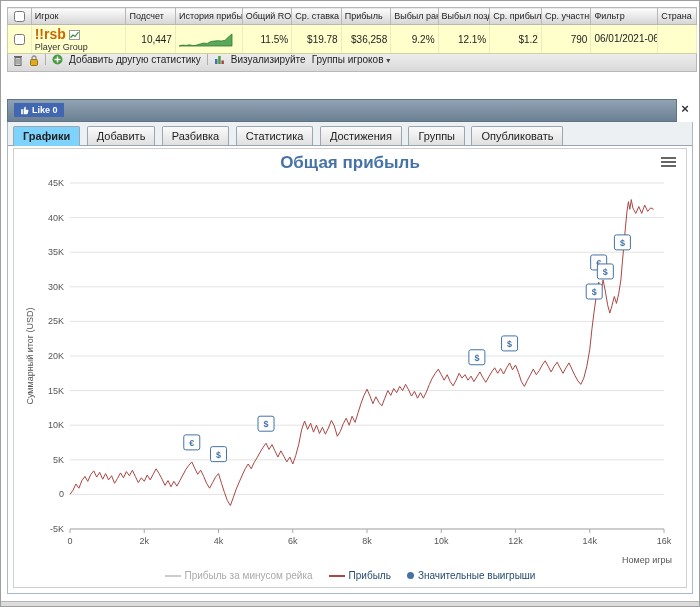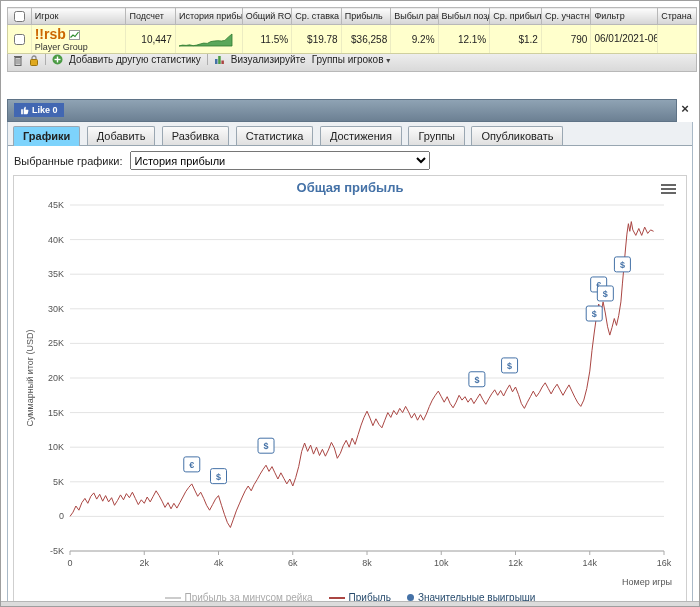--- a/index.html
+++ b/index.html
@@ -77,21 +77,21 @@
     background:linear-gradient(#fafafa,#e0e0e0);
     position:relative; top:1px;
   }
   .tab.active { background:#7dd3fc; font-weight:bold; padding-bottom:4px; }
 
   .selector-row { padding:5px 6px 3px; font-size:11px; color:#222; }
   .selector-row select { font-size:11px; width:300px; height:19px; margin-left:4px; }
 
   
   .chart-box { margin:2px 5px 5px; border:1px solid #cfcfcf; position:relative; padding-top:4px; background:#fff; }
-  .chart-title { text-align:center; color:#4572a7; font-size:13px; font-weight:bold; }
+  .chart-title { text-align:center; color:#4572a7; font-size:17px; font-weight:bold; }
   .chart-subtitle { text-align:center; color:#5e5e5e; font-size:10px; margin-top:2px; }
   .burger { position:absolute; top:8px; right:10px; width:15px; cursor:pointer; }
   .burger div { height:2px; background:#666; margin-bottom:2px; }
   #chart-svg { display:block; margin:0 auto; }
   .legend-row { display:flex; justify-content:center; align-items:center; gap:16px; font-size:10px; padding:1px 0 6px; }
   .legend-item { display:inline-flex; align-items:center; gap:4px; cursor:pointer; }
   .legend-line { display:inline-block; width:16px; height:2px; }
   .legend-dot { display:inline-block; width:7px; height:7px; border-radius:50%; }
   .xaxis-title { position:absolute; right:14px; bottom:22px; font-size:9px; color:#555; }
 
@@ -214,26 +214,20 @@
     <div class="tabs-bar">
       <span class="tab active">Графики</span>
       <span class="tab">Добавить</span>
       <span class="tab">Разбивка</span>
       <span class="tab">Статистика</span>
       <span class="tab">Достижения</span>
       <span class="tab">Группы</span>
       <span class="tab">Опубликовать</span>
     </div>
 
-    <div class="selector-row">
-      <span>Выбранные графики:</span>
-      <select>
-        <option>История прибыли</option>
-      </select>
-    </div>
 
     <div class="chart-box">
       <div class="chart-title">Общая прибыль</div>
       <div class="burger">
           <div></div>
           <div></div>
           <div></div>
         </div>
       <svg id="chart-svg" width="656" height="396">
           <line x1="48" x2="642" y1="10" y2="10" stroke="#E3E3E3" stroke-width="1"></line>

